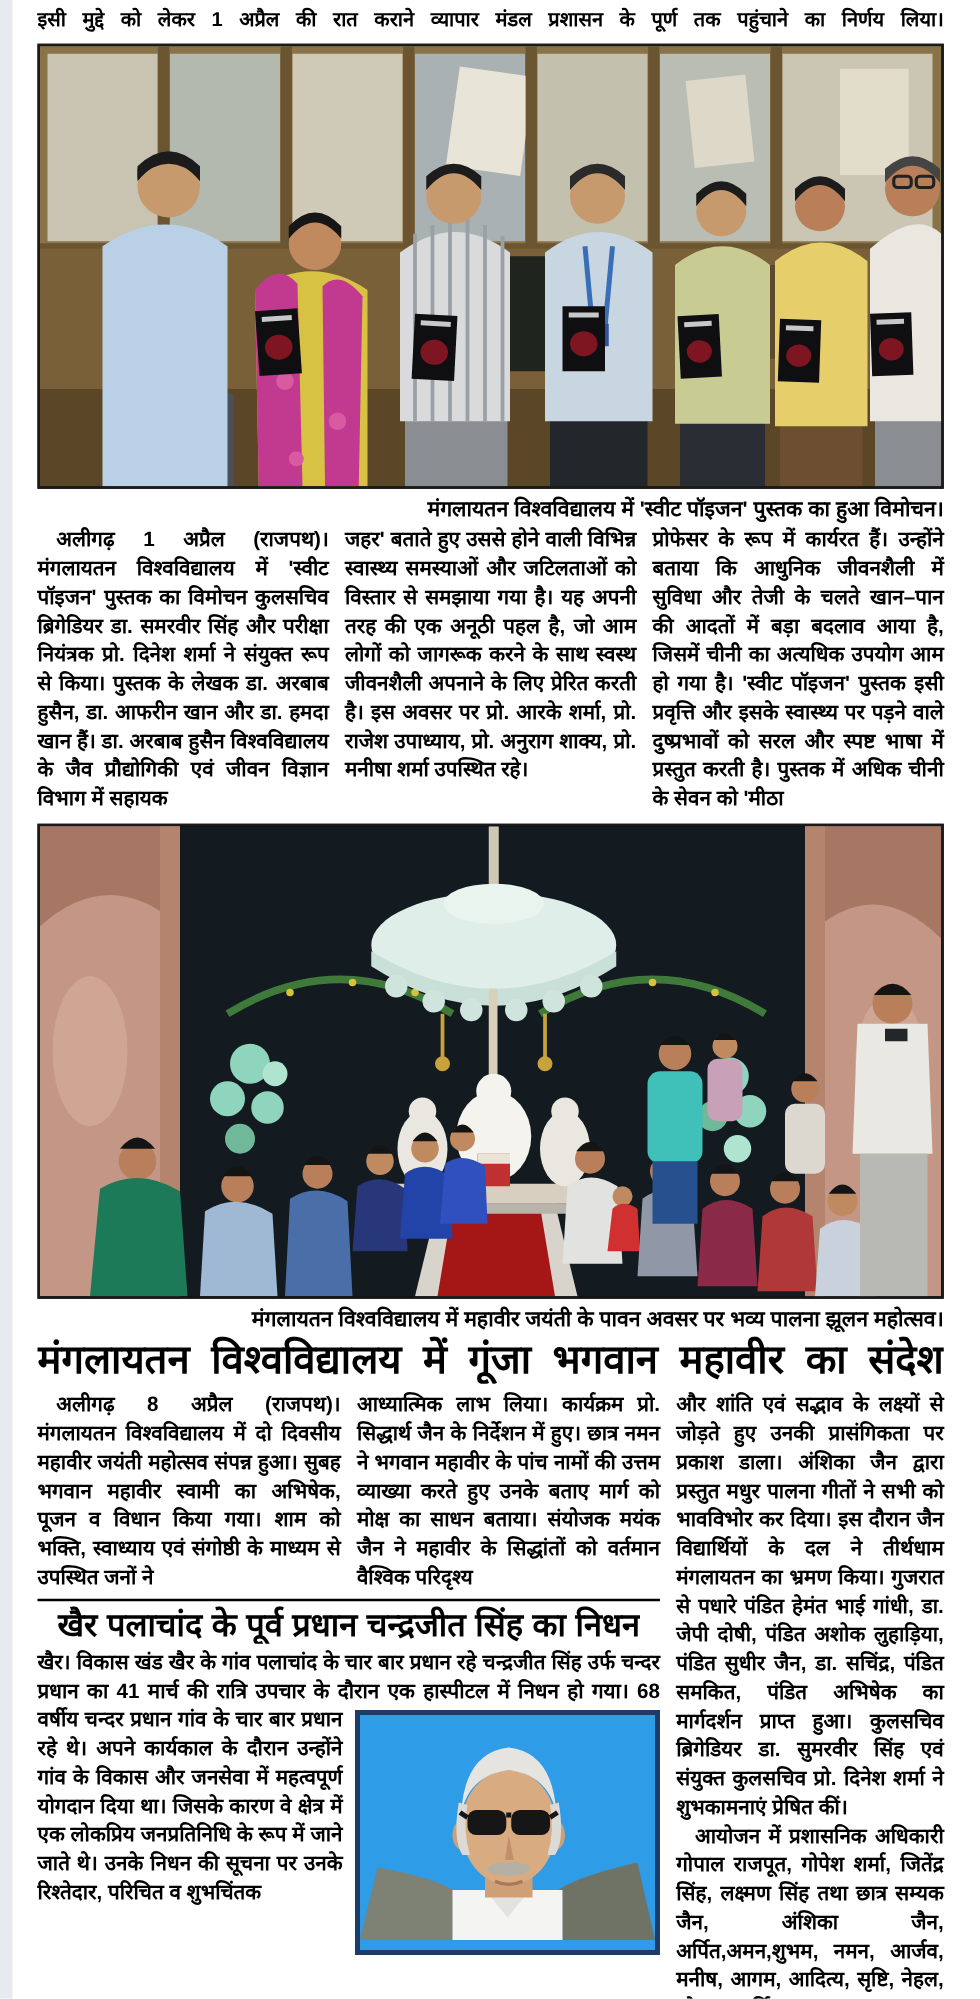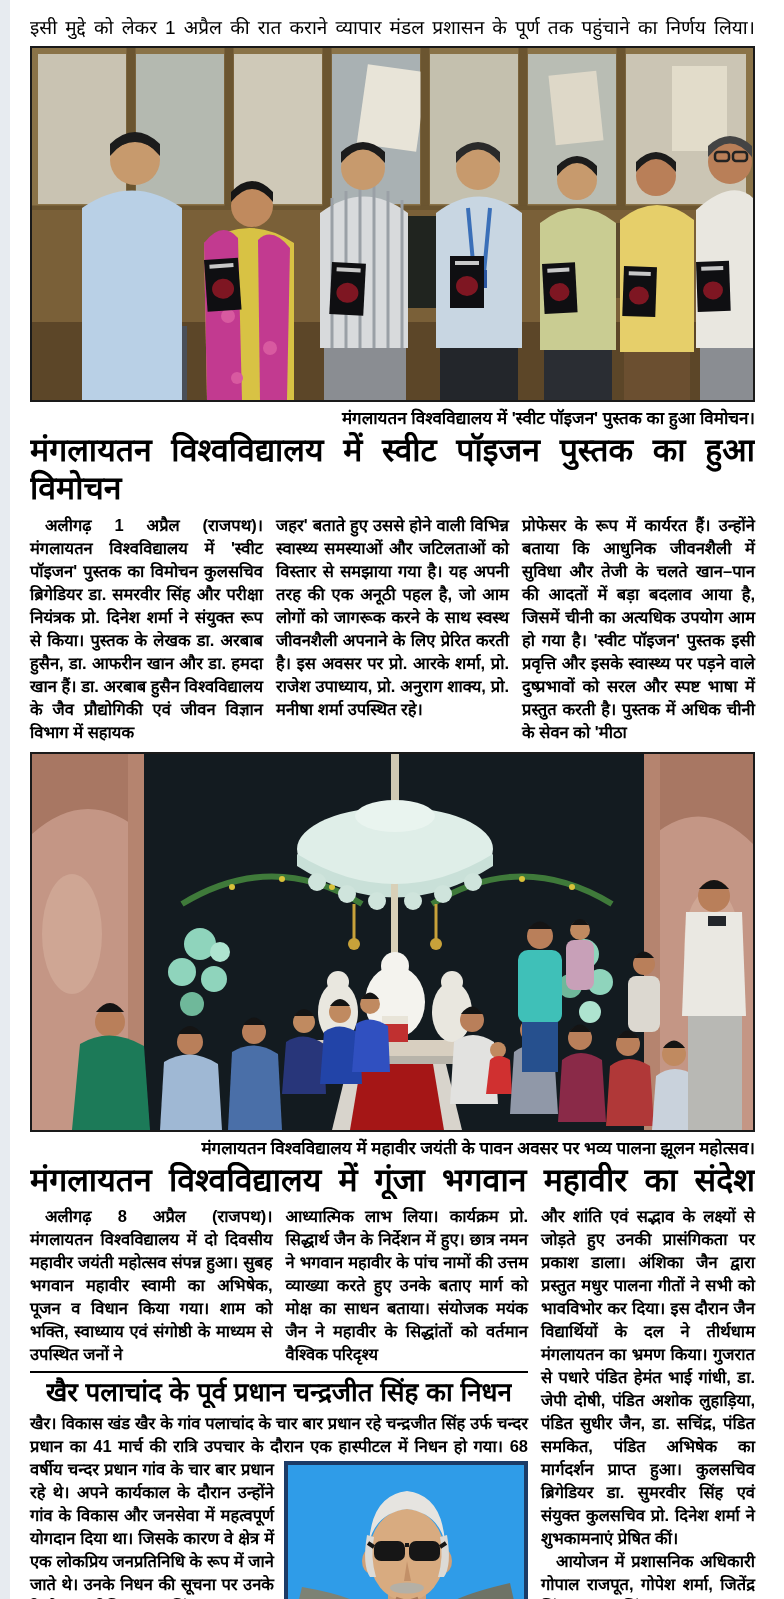--- a/index.html
+++ b/index.html
@@ -5,21 +5,21 @@
   html,body{margin:0;padding:0;}
   body{
     width:784px;height:1599px;position:relative;overflow:hidden;
     background:#ffffff;
     font-family:"Liberation Sans","DejaVu Sans",sans-serif;
     color:#000;
   }
   .left-strip{position:absolute;left:0;top:0;width:10px;height:1599px;background:#e7ebf0;}
   .content{position:absolute;left:30px;top:0;width:725px;}
   .lead-line{
-    padding-top:16px;font-size:19px;font-weight:normal;line-height:24px;
+    padding-top:5px;font-size:16px;font-weight:bold;line-height:24px;
     text-align:justify;text-align-last:justify;white-space:normal;
   }
   .photo-frame{border:2px solid #1a1a1a;margin-top:6px;line-height:0;background:#000;}
   .photo-frame svg{display:block;}
   .caption{font-size:17px;font-weight:bold;text-align:right;margin:6px 0 2px;line-height:22px;}
   .headline{
     font-weight:bold;margin:0 0 6px;line-height:1.18;
     text-align:justify;text-align-last:justify;overflow:hidden;
   }
   .headline.h-big{font-size:32px;}
@@ -169,21 +169,20 @@
         <g transform="translate(664 214) rotate(-2)">
             <rect width="33" height="50" fill="#0f0f12"></rect>
             <ellipse cx="16" cy="29" rx="10" ry="9" fill="#7e1622"></ellipse>
             <rect x="5" y="5" width="22" height="4" fill="#c8c8c8"></rect>
           </g>
       </g>
     </svg>
   </div>
 
   <div class="caption">मंगलायतन विश्वविद्यालय में 'स्वीट पॉइजन' पुस्तक का हुआ विमोचन।</div>
-  <h1 class="headline h-big">मंगलायतन विश्वविद्यालय में स्वीट पॉइजन पुस्तक का हुआ विमोचन</h1>
 
   <div class="cols3 news-text">
     <div class="col">
       <p class="first-indent">अलीगढ़ 1 अप्रैल (राजपथ)। मंगलायतन विश्वविद्यालय में 'स्वीट पॉइजन' पुस्तक का विमोचन कुलसचिव ब्रिगेडियर डा. समरवीर सिंह और परीक्षा नियंत्रक प्रो. दिनेश शर्मा ने संयुक्त रूप से किया। पुस्तक के लेखक डा. अरबाब हुसैन, डा. आफरीन खान और डा. हमदा खान हैं। डा. अरबाब हुसैन विश्वविद्यालय के जैव प्रौद्योगिकी एवं जीवन विज्ञान विभाग में सहायक</p>
     </div>
     <div class="col">
       <p>जहर' बताते हुए उससे होने वाली विभिन्न स्वास्थ्य समस्याओं और जटिलताओं को विस्तार से समझाया गया है। यह अपनी तरह की एक अनूठी पहल है, जो आम लोगों को जागरूक करने के साथ स्वस्थ जीवनशैली अपनाने के लिए प्रेरित करती है। इस अवसर पर प्रो. आरके शर्मा, प्रो. राजेश उपाध्याय, प्रो. अनुराग शाक्य, प्रो. मनीषा शर्मा उपस्थित रहे।</p>
     </div>
     <div class="col">
       <p>प्रोफेसर के रूप में कार्यरत हैं। उन्होंने बताया कि आधुनिक जीवनशैली में सुविधा और तेजी के चलते खान–पान की आदतों में बड़ा बदलाव आया है, जिसमें चीनी का अत्यधिक उपयोग आम हो गया है। 'स्वीट पॉइजन' पुस्तक इसी प्रवृत्ति और इसके स्वास्थ्य पर पड़ने वाले दुष्प्रभावों को सरल और स्पष्ट भाषा में प्रस्तुत करती है। पुस्तक में अधिक चीनी के सेवन को 'मीठा</p>

